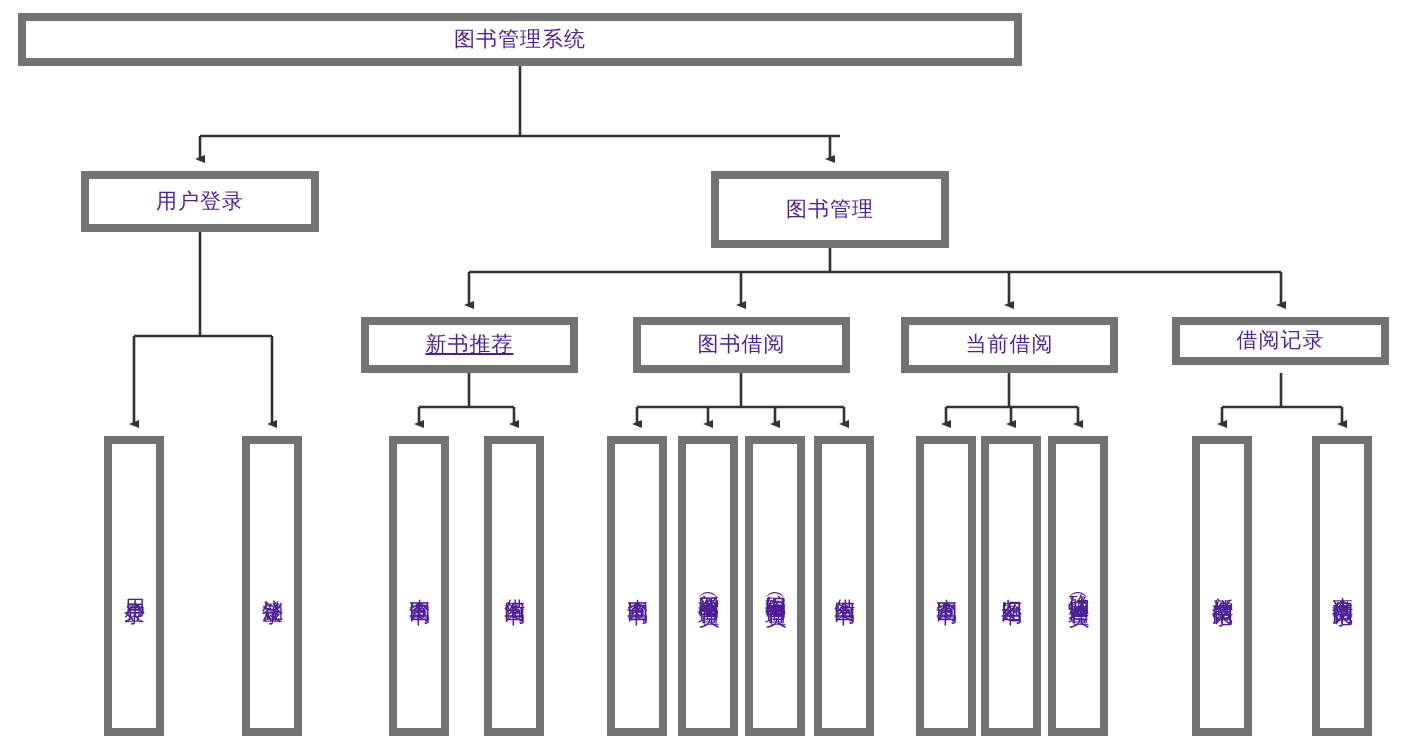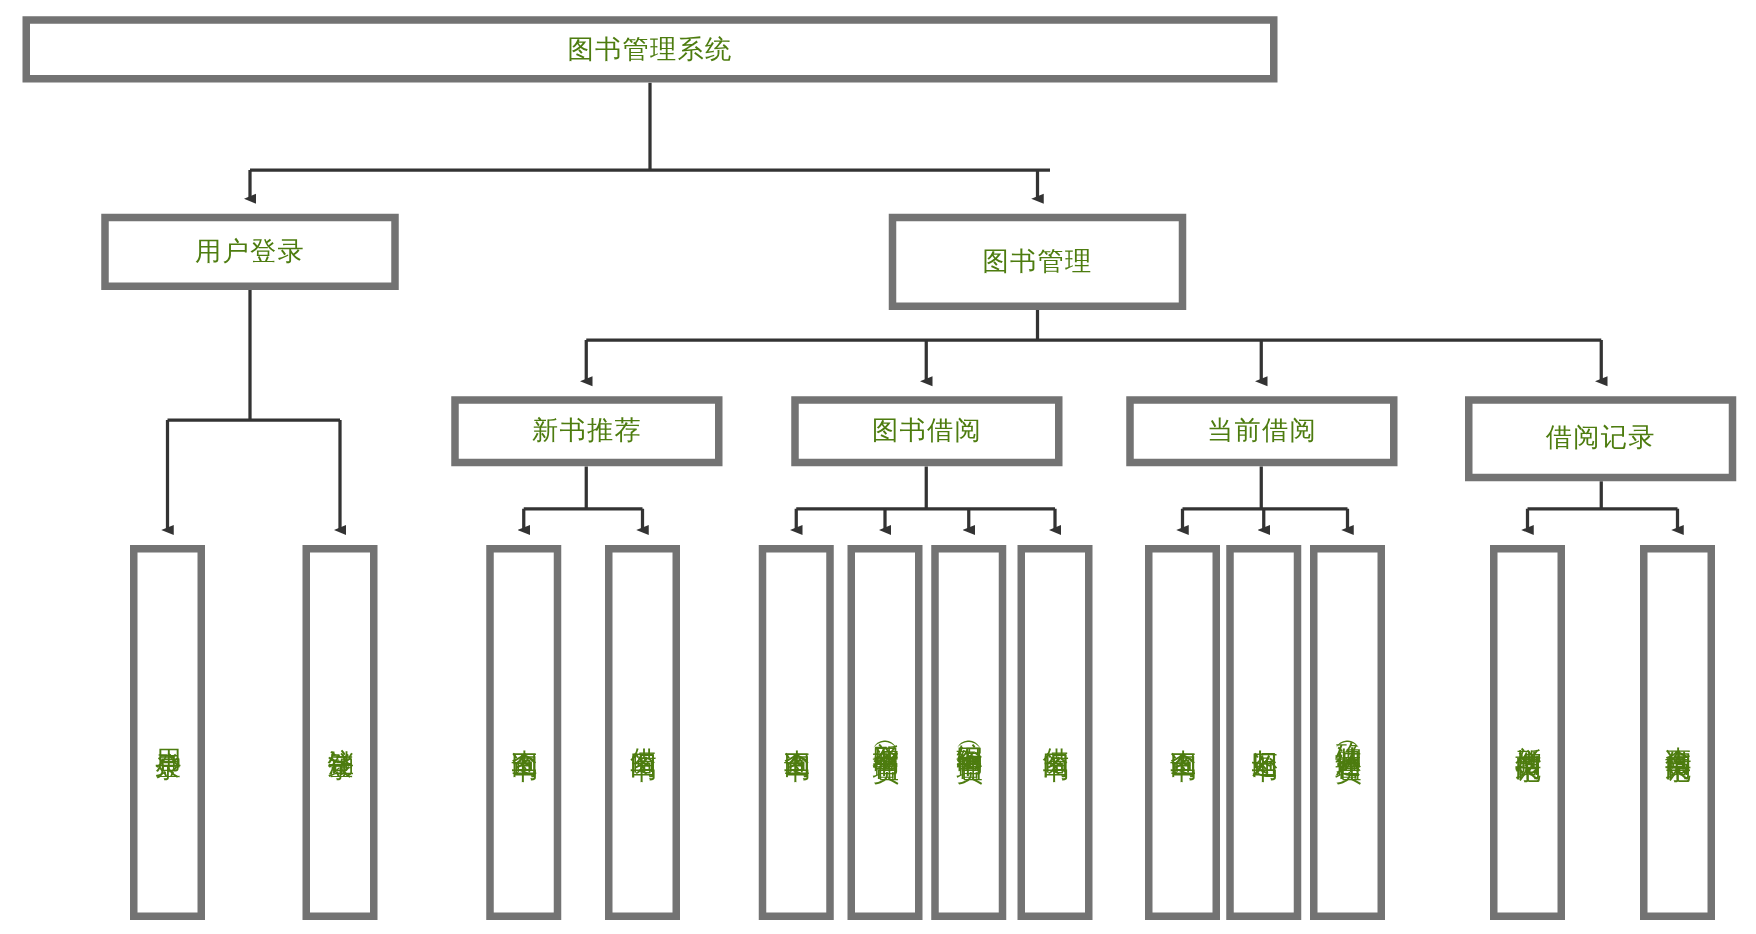--- a/index.html
+++ b/index.html
@@ -23,25 +23,25 @@
     position: absolute;
     left: 0;
     top: 0;
     width: 1405px;
     height: 747px;
   }
   .node {
     position: absolute;
     box-sizing: border-box;
     background: #ffffff;
-    border: 6px solid #737373;
+    border: 8px solid #737373;
     display: flex;
     align-items: center;
     justify-content: center;
-    color: #4d7c0f;
+    color: #4c1d95;
     overflow: hidden;
   }
   .node.horizontal {
     font-size: 21px;
     letter-spacing: 1px;
     line-height: 1.2;
   }
   .node.vertical {
     font-size: 21px;
     line-height: 1.12;
@@ -126,30 +126,30 @@
     <span>图书管理系统</span>
   </div>
 
   <div class="node horizontal" style="left:81px; top:171px; width:238px; height:61px;">
     <span>用户登录</span>
   </div>
   <div class="node horizontal" style="left:711px; top:171px; width:238px; height:77px;">
     <span>图书管理</span>
   </div>
 
-  <div class="node horizontal" style="left:361px; top:317px; width:217px; height:56px;">
+  <div class="node horizontal" style="left:361px; top:317px; width:217px; height:56px;text-decoration:underline;">
     <span>新书推荐</span>
   </div>
   <div class="node horizontal" style="left:633px; top:317px; width:217px; height:56px;">
     <span>图书借阅</span>
   </div>
   <div class="node horizontal" style="left:901px; top:317px; width:217px; height:56px;">
     <span>当前借阅</span>
   </div>
-  <div class="node horizontal" style="left:1172px; top:317px; width:217px; height:68px;">
+  <div class="node horizontal" style="left:1172px; top:317px; width:217px; height:48px;">
     <span>借阅记录</span>
   </div>
 
   <div class="node vertical" style="left:104px; top:436px; width:60px; height:300px;">
     <span class="vlabel">用户登录</span>
   </div>
   <div class="node vertical" style="left:242px; top:436px; width:60px; height:300px;">
     <span class="vlabel">注销登录</span>
   </div>
 

